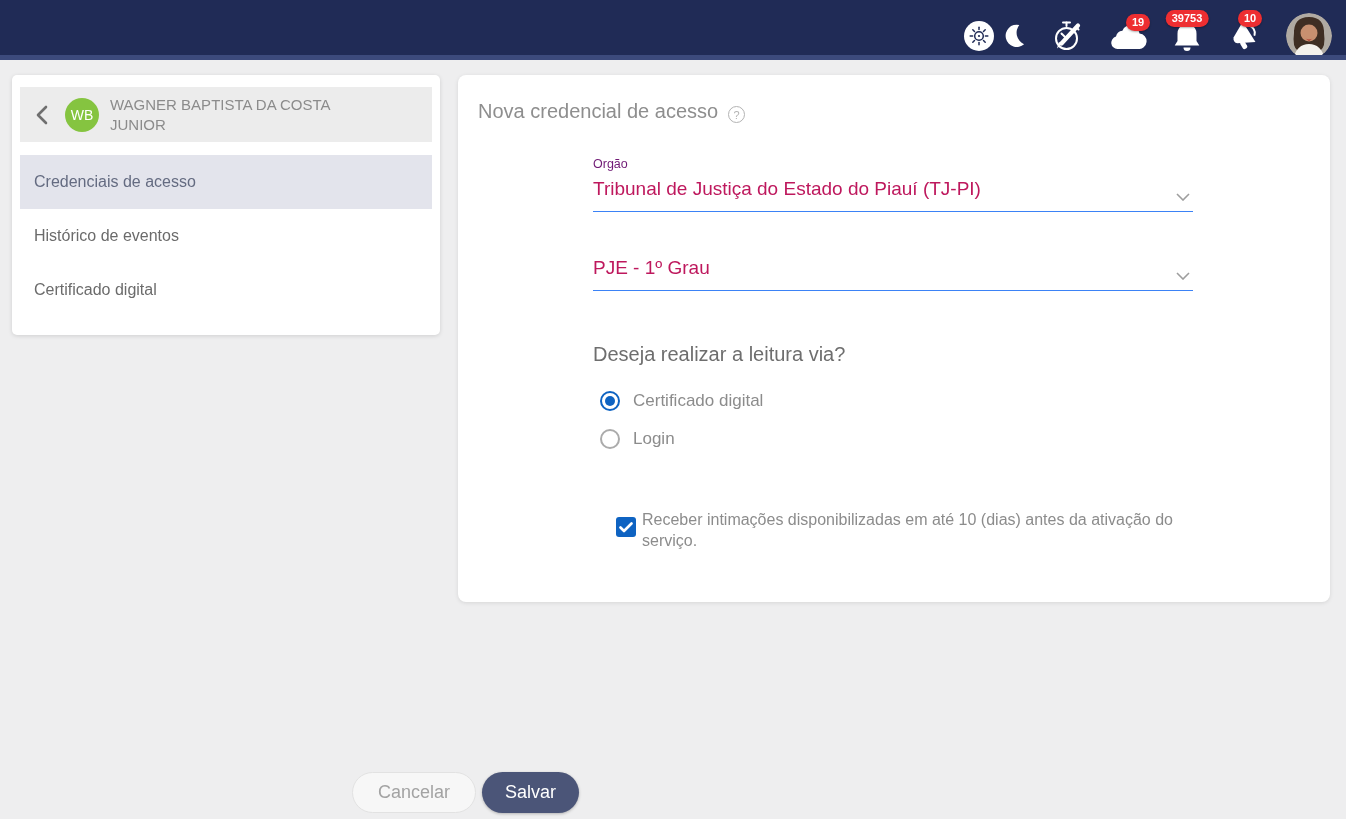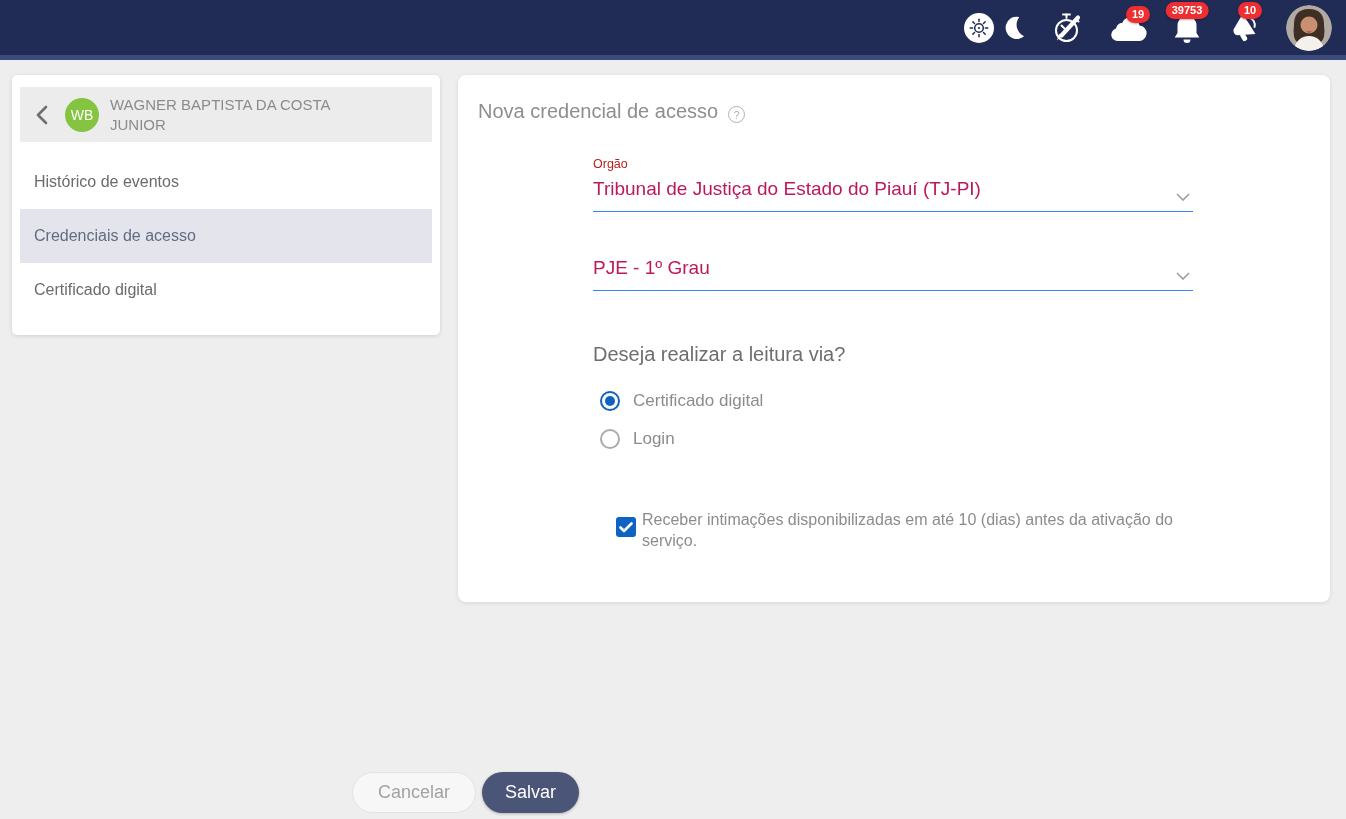--- a/index.html
+++ b/index.html
@@ -6,21 +6,21 @@
   html,body { width:1346px; height:819px; }
   body {
     font-family: "Liberation Sans", sans-serif;
     background: #eeeeef;
   }
   .screen { position:relative; width:1346px; height:819px; overflow:hidden; background:#eeeeef; }
 
   
   .topbar { position:absolute; left:0; top:0; width:100%; height:55px; background:#202b56; }
   .topbar-strip { position:absolute; left:0; top:55px; width:100%; height:5px; background:#3c4a7c; }
-  .topbar-right { position:absolute; top:0; right:14px; height:55px; display:flex; align-items:center; gap:25px; }
+  .topbar-right { position:absolute; top:8px; right:14px; height:55px; display:flex; align-items:center; gap:25px; }
   .theme-toggle { display:flex; align-items:center; gap:9px; }
   .tb-icon { position:relative; display:inline-flex; align-items:center; justify-content:center; cursor:pointer; }
   .tb-badge {
     position:absolute; top:-9px; background:#ee2e31; color:#fff;
     font-size:11px; font-weight:bold; line-height:13px;
     border-radius:9px; padding:2px 6px; min-width:12px; text-align:center;
     box-shadow:0 1px 2px rgba(0,0,0,.3); white-space:nowrap;
   }
   .badge-cloud { left:16px; }
   .badge-bell { left:50%; transform:translateX(-50%); }
@@ -58,21 +58,21 @@
   .page-title { font-size:20px; font-weight:400; color:#8e8e8e; }
   .help-icon {
     width:17px; height:17px; border:1px solid #b3b3b3; border-radius:50%;
     color:#b3b3b3; font-size:11px; display:flex; align-items:center; justify-content:center;
     cursor:pointer; margin-top:2px;
   }
   .form { position:absolute; left:135px; top:0; width:600px; height:100%; }
   .field { position:absolute; left:0; width:600px; }
   .field-1 { top:82px; }
   .field-2 { top:176px; }
-  .field-label { font-size:12.5px; color:#b91c1c; height:15px; display:block; }
+  .field-label { font-size:12.5px; color:#701a75; height:15px; display:block; }
   .field-value-row {
     position:relative; border-bottom:1px solid #3b82f6;
     padding:7px 28px 12px 0; font-size:19px; color:#be185d; line-height:20px; cursor:pointer;
   }
   .chevron-down { position:absolute; right:3px; top:13px; }
   .question { position:absolute; left:0; top:268px; font-size:20px; color:#6e6e6e; }
   .radio-row { position:absolute; left:7px; display:flex; align-items:center; gap:13px; cursor:pointer; }
   .radio-row-1 { top:316px; }
   .radio-row-2 { top:354px; }
   .radio-outer {
@@ -195,25 +195,25 @@
     <div class="sidebar-header">
       <button class="back-btn">
         <svg width="12" height="20" viewBox="0 0 12 20" aria-hidden="true">
           <polyline points="10,2 2,10 10,18" fill="none" stroke="#6f6f6f" stroke-width="2.6" stroke-linecap="round" stroke-linejoin="round"></polyline>
         </svg>
       </button>
       <span class="initials-avatar">WB</span>
       <span class="user-name">WAGNER BAPTISTA DA COSTA JUNIOR</span>
     </div>
     <nav class="sidebar-menu">
+      <div class="menu-item selected">
+        <span>Credenciais de acesso</span>
+      </div>
       <div class="menu-item">
         <span>Histórico de eventos</span>
-      </div>
-      <div class="menu-item selected">
-        <span>Credenciais de acesso</span>
       </div>
       <div class="menu-item">
         <span>Certificado digital</span>
       </div>
     </nav>
   </aside>
 
   <main class="main-card">
     <div class="main-title-row">
       <h1 class="page-title">Nova credencial de acesso</h1>

